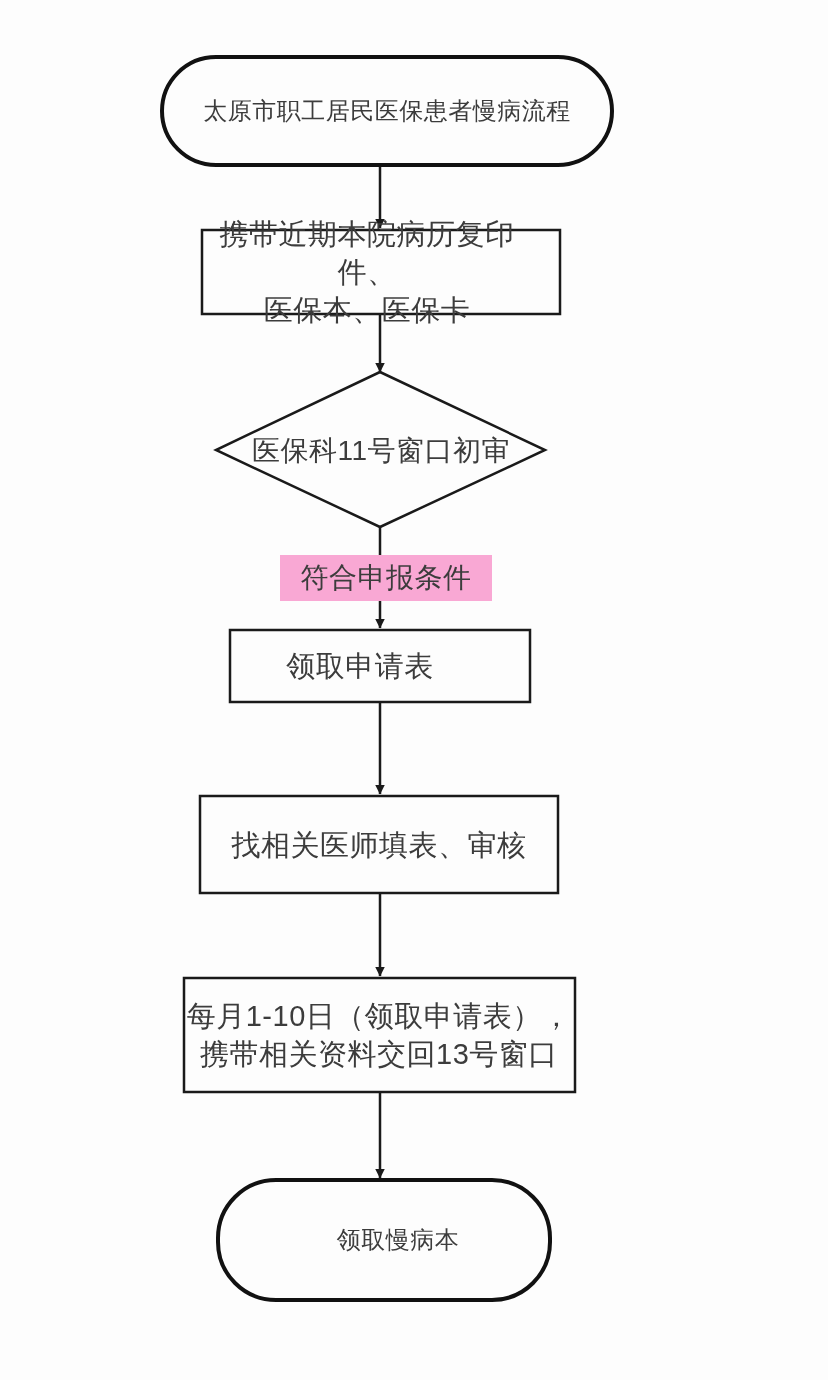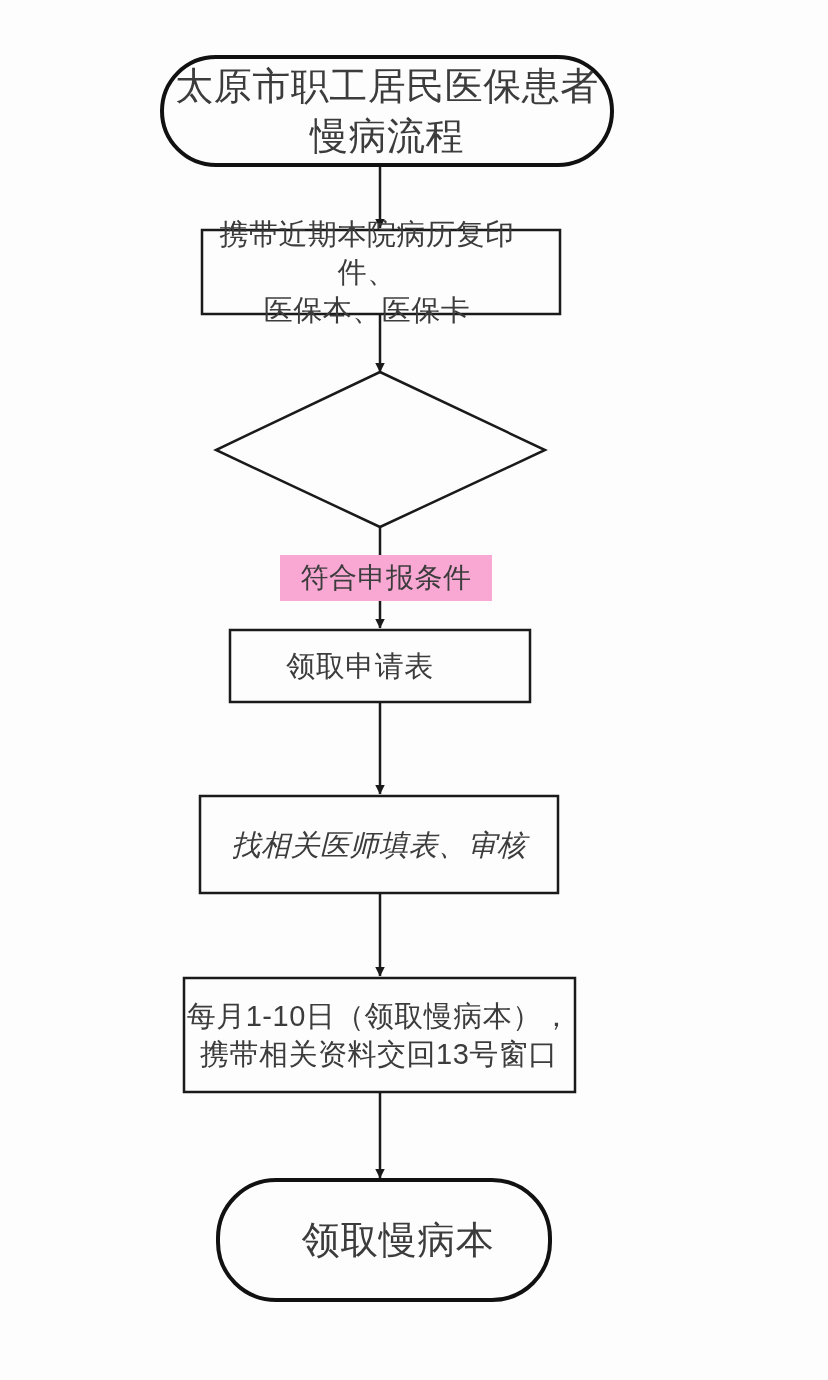--- a/index.html
+++ b/index.html
@@ -41,32 +41,32 @@
     align-items: center;
     justify-content: center;
     text-align: center;
     color: #3c3c3c;
     line-height: 1.32;
     letter-spacing: 0.5px;
     white-space: pre-line;
     pointer-events: none;
   }
 
-  .t-terminator   { font-size: 38px; }
+  .t-terminator   { font-size: 24px; }
   .t-process      { font-size: 29px; }
   .t-decision     { font-size: 28px; }
   .t-edgelabel    { font-size: 28px; }
 
   
   #text-start      { left: 162px; top:  57px; width: 450px; height: 108px; }
   #text-docs       { left: 202px; top: 230px; width: 330px; height:  84px; }
   #text-review     { left: 216px; top: 418px; width: 330px; height:  66px; }
   #label-eligible  { left: 280px; top: 555px; width: 200px; height:  46px; }
   #text-getform    { left: 230px; top: 630px; width: 260px; height:  72px; }
-  #text-doctor     { left: 200px; top: 796px; width: 358px; height:  98px; font-style: italic; }
+  #text-doctor     { left: 200px; top: 796px; width: 358px; height:  98px; }
   #text-submit     { left: 184px; top: 978px; width: 390px; height: 114px; }
   #text-end        { left: 232px; top:1180px; width: 332px; height: 120px; }
 
   
   #label-eligible {
     background: #f9a8d4;
     padding: 0 6px;
     box-sizing: content-box;
   }
 </style>
@@ -108,25 +108,26 @@
     <rect x="184" y="978" width="391" height="114" fill="#fdfdfd" stroke="#1a1a1a" stroke-width="2.5"></rect>
 
     <rect x="218" y="1180" width="332" height="120" rx="58" ry="58" fill="#fdfdfd" stroke="#111111" stroke-width="4"></rect>
   </svg>
 
   <div id="text-start" class="node-text t-terminator">太原市职工居民医保患者慢病流程</div>
 
   <div id="text-docs" class="node-text t-process">携带近期本院病历复印件、
 医保本、医保卡</div>
 
+  <div id="text-review" class="node-text t-decision">医保科11号窗口初审</div>
 
   <div id="label-eligible" class="node-text t-edgelabel">符合申报条件</div>
 
   <div id="text-getform" class="node-text t-process">领取申请表</div>
 
   <div id="text-doctor" class="node-text t-process">找相关医师填表、审核</div>
 
-  <div id="text-submit" class="node-text t-process">每月1-10日（领取慢病本），
+  <div id="text-submit" class="node-text t-process">每月1-10日（领取申请表），
 携带相关资料交回13号窗口</div>
 
   <div id="text-end" class="node-text t-terminator">领取慢病本</div>
 
 </div>
 
 </body></html>

